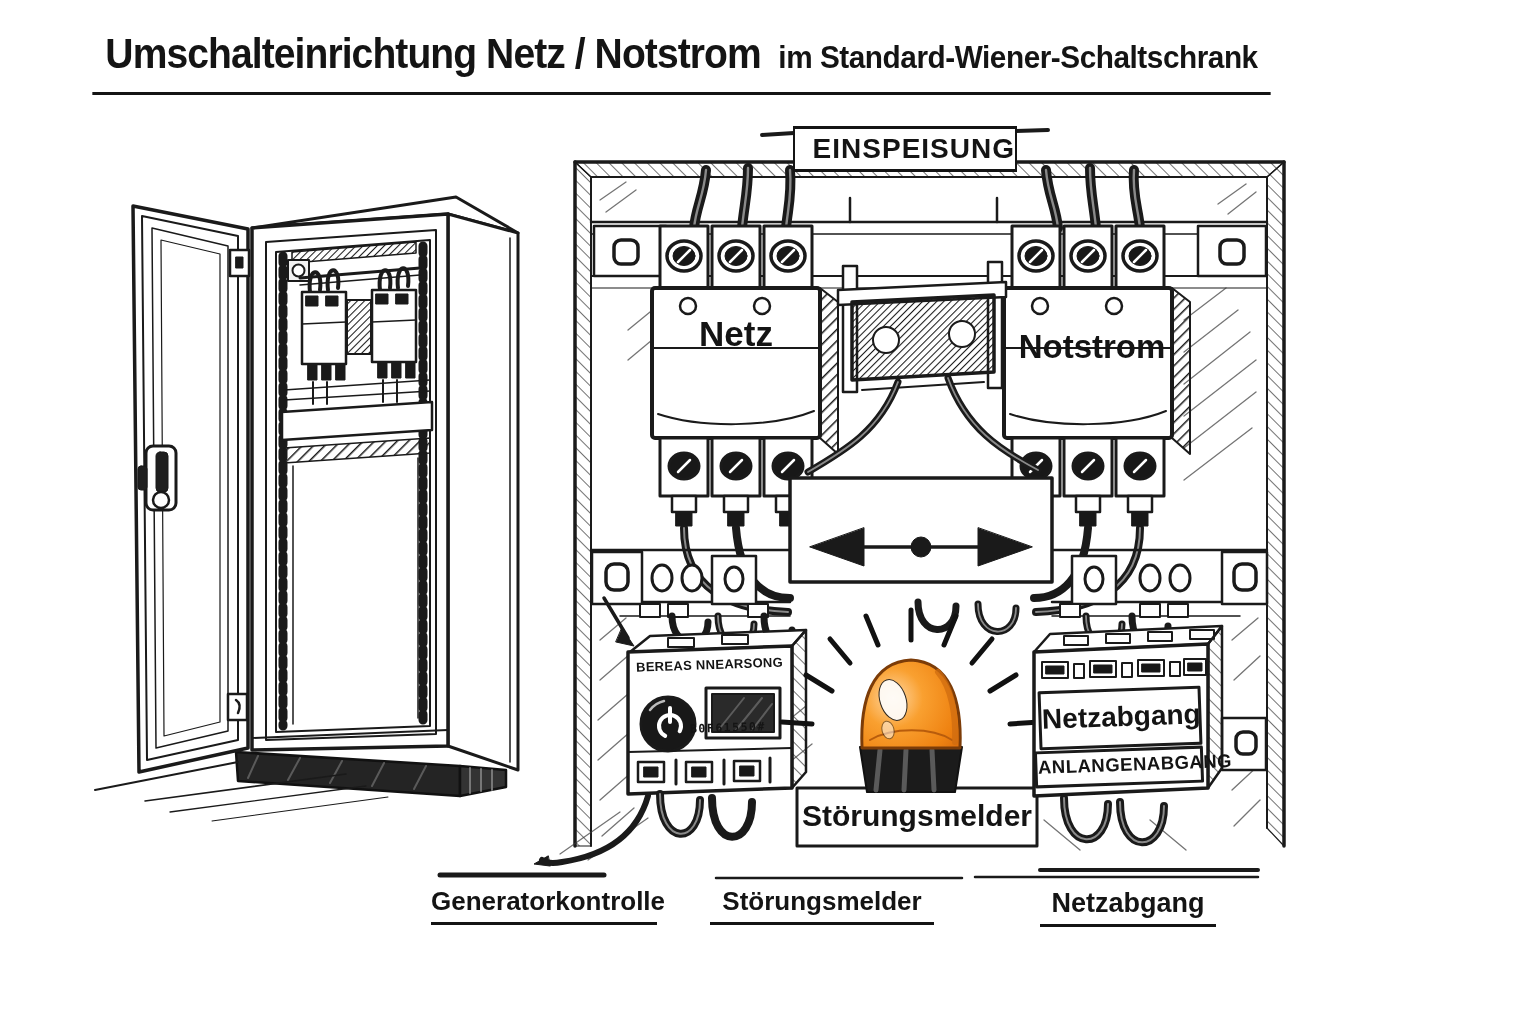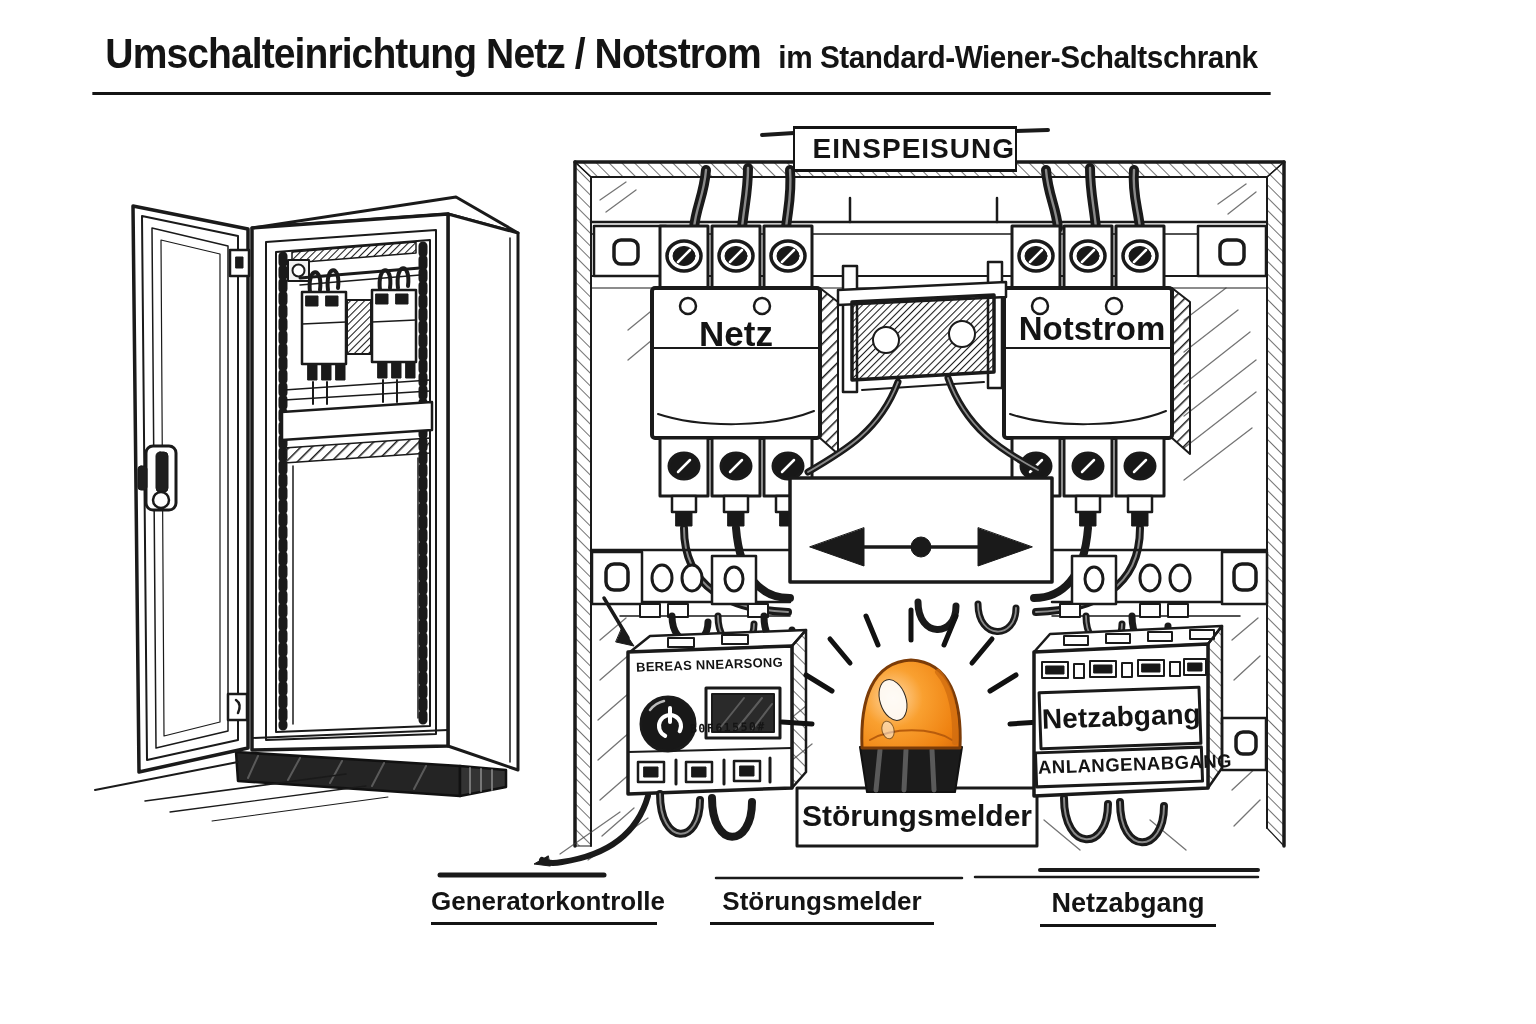--- a/index.html
+++ b/index.html
@@ -493,21 +493,21 @@
     <h1 class="title-inner" style="margin:0;font-weight:bold;">
       <span class="title-main">Umschalteinrichtung Netz / Notstrom</span>
       <span class="title-suffix">im Standard-Wiener-Schaltschrank</span>
     </h1>
   </div>
 
   <div class="feed-box">EINSPEISUNG</div>
 
   <div class="lbl center contactor-lbl" style="left:660px;top:314px;width:152px;">Netz</div>
 
-  <div class="lbl center contactor-lbl" style="left:1012px;top:310px;width:160px;font-size:33px;">Notstrom</div>
+  <div class="lbl center contactor-lbl" style="left:1012px;top:328px;width:160px;font-size:33px;">Notstrom</div>
 
 
   <div class="lbl tiny" style="left:636px;top:657px;width:154px;">BEREAS NNEARSONG</div>
 
   <div class="lbl code" style="left:690px;top:720px;width:102px;">B0F61550#</div>
 
   <div class="lbl center netzabgang-lbl" style="left:1042px;top:701px;width:158px;">Netzabgang</div>
 
   <div class="lbl center anlagen-lbl" style="left:1038px;top:754px;width:164px;">ANLANGENABGANG</div>
 

